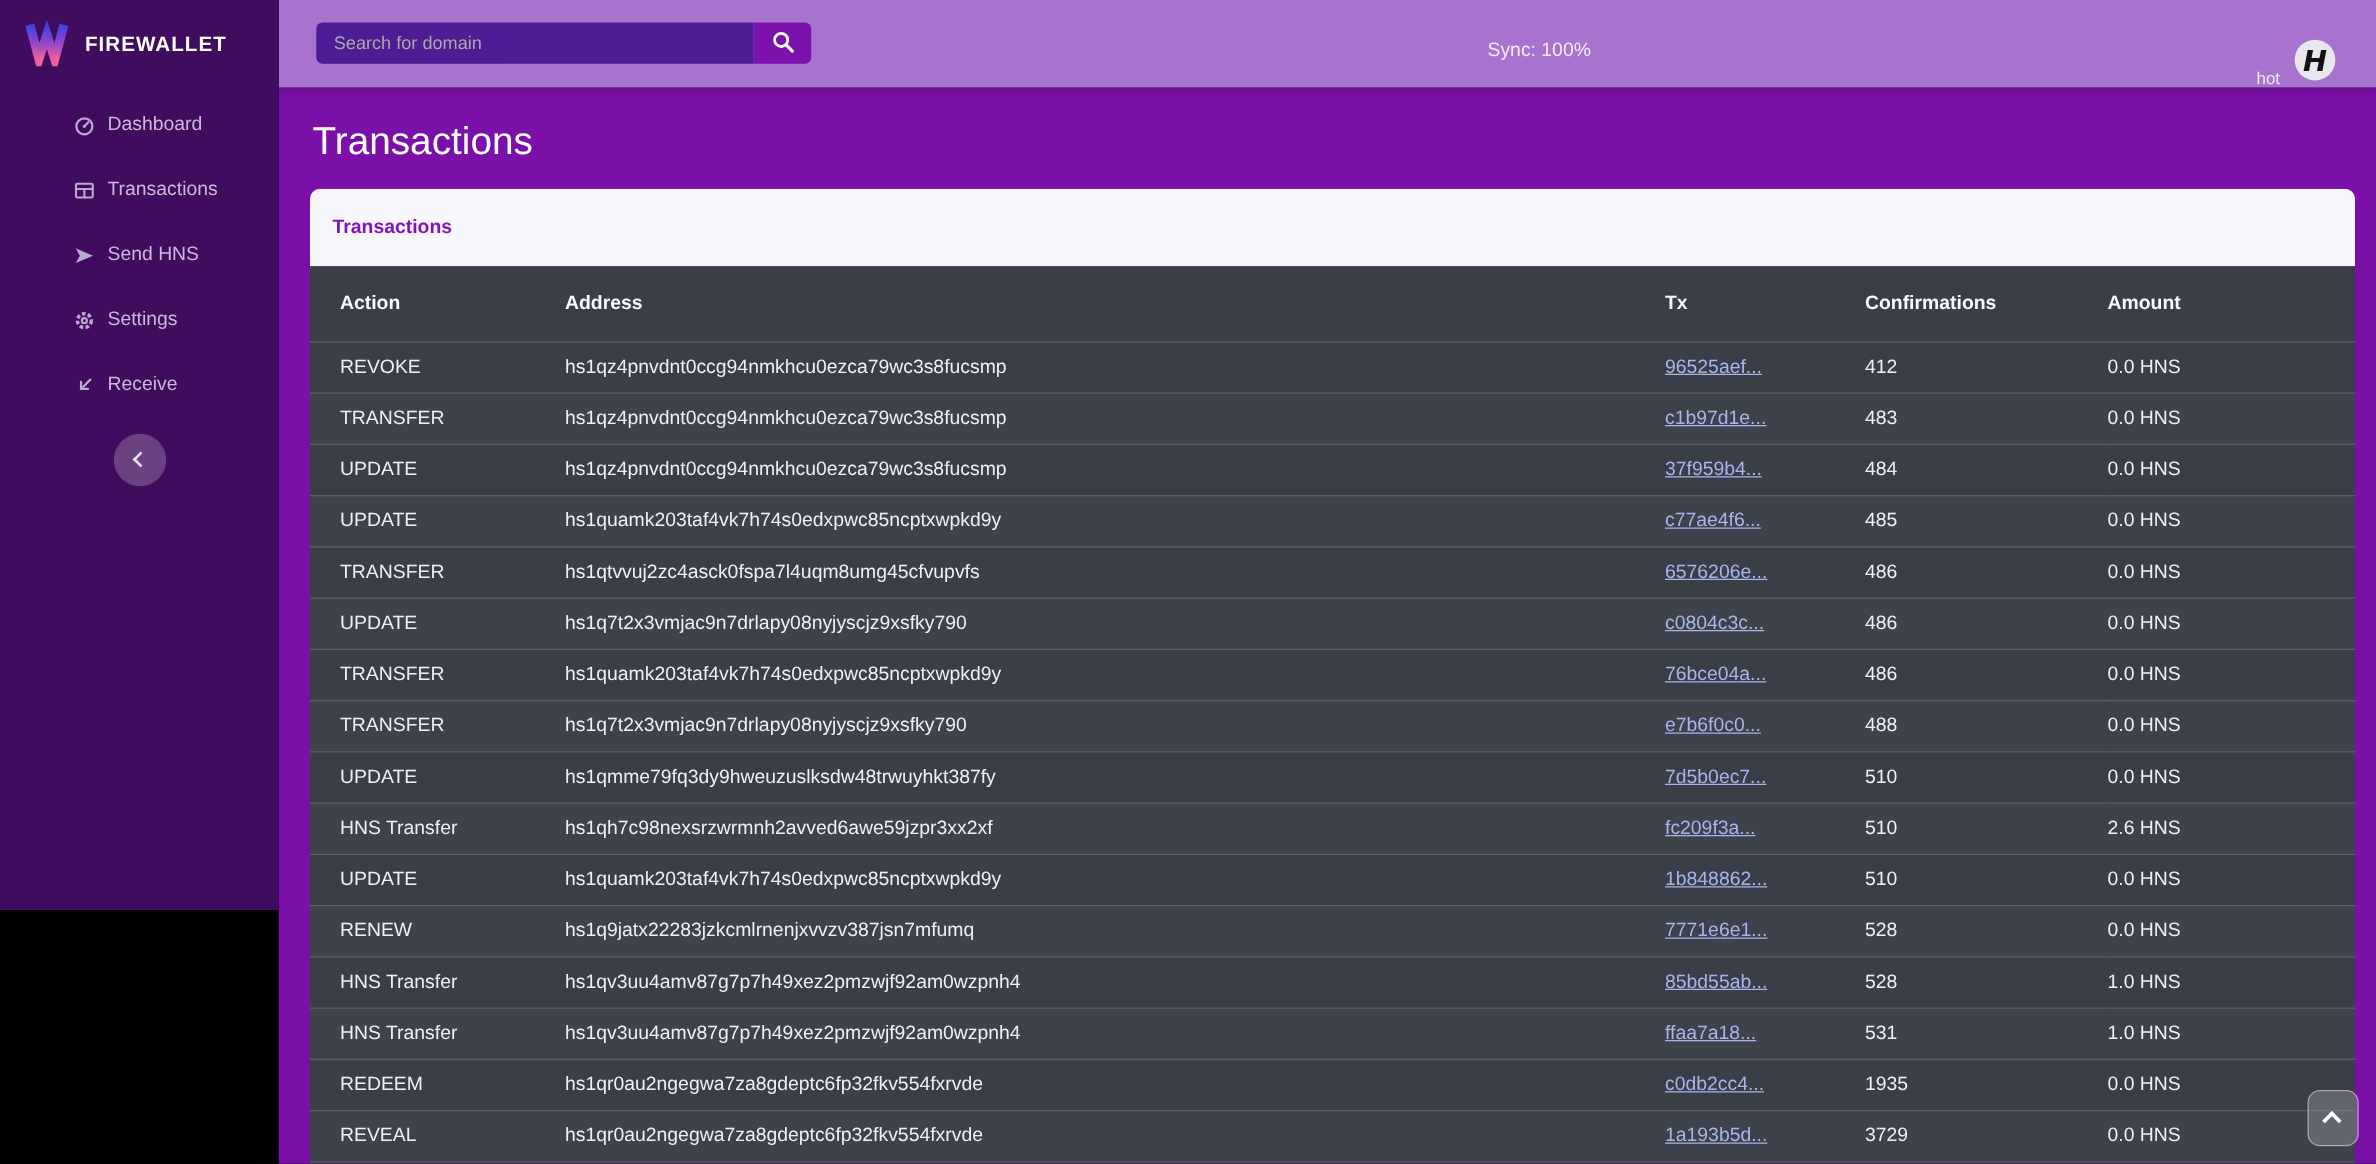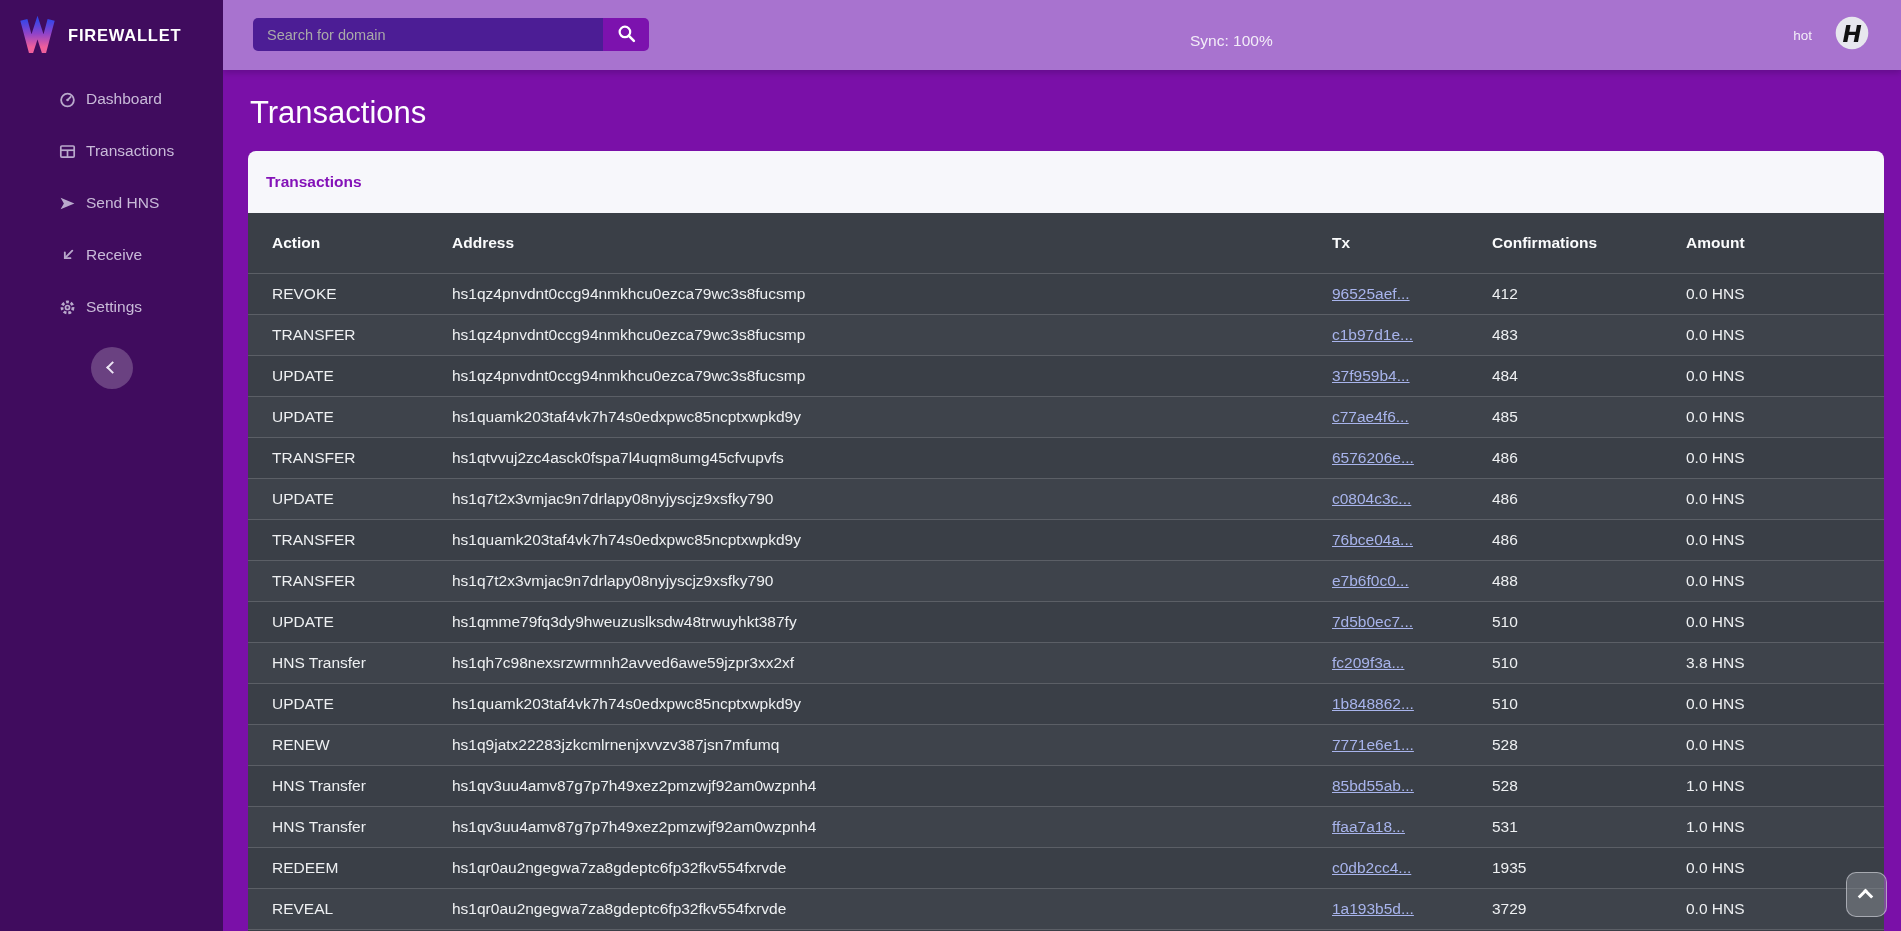--- a/index.html
+++ b/index.html
@@ -4,21 +4,21 @@
 <style>
   :root{
     --sidebar_bg:#400c5e; --topbar_bg:#a873cf; --content_bg:#7a10a8;
     --card_header_bg:#f7f7fb; --card_title:#8412b8; --table_bg:#3a3f47;
     --table_text:#eef0f2; --link:#a8b4ec; --accent:#7c12ae;
   }
   *{box-sizing:border-box;margin:0;padding:0;}
   html,body{width:1901px;height:931px;overflow:hidden;background:#000;
     font-family:"Liberation Sans","DejaVu Sans",sans-serif;}
   
-  .sidebar{position:absolute;left:0;top:0;width:223px;height:931px;
+  .sidebar{position:absolute;left:0;top:0;width:223px;height:728px;
     background:var(--sidebar_bg);z-index:30;}
   .brand{display:flex;align-items:center;padding:14px 0 0 18px;cursor:pointer;}
   .brand-text{color:#fff;font-weight:bold;font-size:16.5px;letter-spacing:.8px;margin-left:11px;}
   .nav{margin-top:16px;}
   .nav-item{height:52px;display:flex;align-items:center;padding-left:19px;
     color:#c8bad8;font-size:15.5px;cursor:pointer;margin-left:40px;}
   .nav-item .ic{width:17px;height:17px;margin-right:10px;flex:0 0 auto;display:flex;align-items:center;}
   .collapse-btn{position:absolute;left:91px;top:347px;width:42px;height:42px;border-radius:50%;
     background:rgba(255,255,255,.22);border:none;cursor:pointer;}
   .chev-left{position:absolute;left:17px;top:16px;width:9px;height:9px;
@@ -28,22 +28,22 @@
     box-shadow:0 3px 6px rgba(40,0,60,.25);z-index:20;}
   .searchbar{position:absolute;left:30px;top:18px;height:33px;width:396px;display:flex;}
   .searchbar input{flex:1;background:#4c1d95;border:none;outline:none;color:#ddd;
     font-size:14.5px;padding:0 14px;border-radius:5px 0 0 5px;
     font-family:"Liberation Sans","DejaVu Sans",sans-serif;}
   .searchbar input::placeholder{color:#a9a9a9;}
   .search-btn{width:46px;background:var(--accent);border:none;border-radius:0 5px 5px 0;
     cursor:pointer;display:flex;align-items:center;justify-content:center;}
   .sync{position:absolute;left:967px;top:0;height:82px;display:flex;align-items:center;
     color:#f3edf8;font-size:15.5px;}
-  .wallet{position:absolute;right:32px;top:0;height:70px;display:flex;align-items:center;
-    gap:23px;cursor:pointer;}
+  .wallet{position:absolute;right:32px;top:0;height:70px;display:flex;align-items:flex-end;
+    gap:11px;cursor:pointer;}
   .wallet-label{color:#f3edf8;font-size:13.5px;}
   
   .content{position:absolute;left:223px;right:0;top:70px;bottom:0;background:var(--content_bg);
     padding:20px 17px 0 25px;overflow:hidden;}
   .page-title{color:#fdfdfe;font-size:31px;font-weight:500;margin:2px 0 17px 2px;line-height:42px;}
   .card{border-radius:8px 8px 0 0;overflow:hidden;width:1636px;}
   .card-header{height:62px;background:var(--card_header_bg);display:flex;align-items:center;
     padding-left:18px;color:var(--card_title);font-weight:bold;font-size:15.5px;}
   table{width:100%;border-collapse:collapse;table-layout:fixed;background:var(--table_bg);}
   col.c-action{width:204px;} col.c-tx{width:160px;} col.c-conf{width:194px;} col.c-amt{width:198px;}
@@ -109,39 +109,39 @@
       <span class="ic">
         <svg width="17" height="17" viewBox="0 0 16 16">
         <path d="M1.5 2.5 L14.5 8 L1.5 13.5 L4.6 8 Z" fill="#b9a9cc"></path>
           </svg>
       </span>
       <span>Send HNS</span>
     </div>
     <div class="nav-item">
       <span class="ic">
         <svg width="17" height="17" viewBox="0 0 16 16">
+            <g stroke="#b9a9cc" fill="none">
+        <circle cx="8" cy="8" r="5.2" stroke-width="2.6" stroke-dasharray="2.7 1.8"></circle>
+        <circle cx="8" cy="8" r="1.9" stroke-width="1.6"></circle>
+            </g>
+          </svg>
+      </span>
+      <span>Settings</span>
+    </div>
+    <div class="nav-item">
+      <span class="ic">
+        <svg width="17" height="17" viewBox="0 0 16 16">
             <g stroke="#b9a9cc" fill="none" stroke-width="1.7" stroke-linecap="round">
         <line x1="12.5" y1="3.5" x2="5.5" y2="10.5"></line>
               <line x1="5.5" y1="10.5" x2="10.8" y2="10.5"></line>
         <line x1="5.5" y1="10.5" x2="5.5" y2="5.2"></line>
             </g>
           </svg>
       </span>
       <span>Receive</span>
-    </div>
-    <div class="nav-item">
-      <span class="ic">
-        <svg width="17" height="17" viewBox="0 0 16 16">
-            <g stroke="#b9a9cc" fill="none">
-        <circle cx="8" cy="8" r="5.2" stroke-width="2.6" stroke-dasharray="2.7 1.8"></circle>
-        <circle cx="8" cy="8" r="1.9" stroke-width="1.6"></circle>
-            </g>
-          </svg>
-      </span>
-      <span>Settings</span>
     </div>
   </nav>
   <button class="collapse-btn">
     <span class="chev-left"></span>
   </button>
 </aside>
 
 <header class="topbar">
   <div class="searchbar">
     <input type="text" placeholder="Search for domain" style="">
@@ -253,21 +253,21 @@
             <td>hs1qmme79fq3dy9hweuzuslksdw48trwuyhkt387fy</td>
             <td><a href="#">7d5b0ec7...</a></td>
             <td>510</td>
             <td>0.0 HNS</td>
           </tr>
           <tr>
             <td>HNS Transfer</td>
             <td>hs1qh7c98nexsrzwrmnh2avved6awe59jzpr3xx2xf</td>
             <td><a href="#">fc209f3a...</a></td>
             <td>510</td>
-            <td>3.8 HNS</td>
+            <td>2.6 HNS</td>
           </tr>
           <tr>
             <td>UPDATE</td>
             <td>hs1quamk203taf4vk7h74s0edxpwc85ncptxwpkd9y</td>
             <td><a href="#">1b848862...</a></td>
             <td>510</td>
             <td>0.0 HNS</td>
           </tr>
           <tr>
             <td>RENEW</td>

